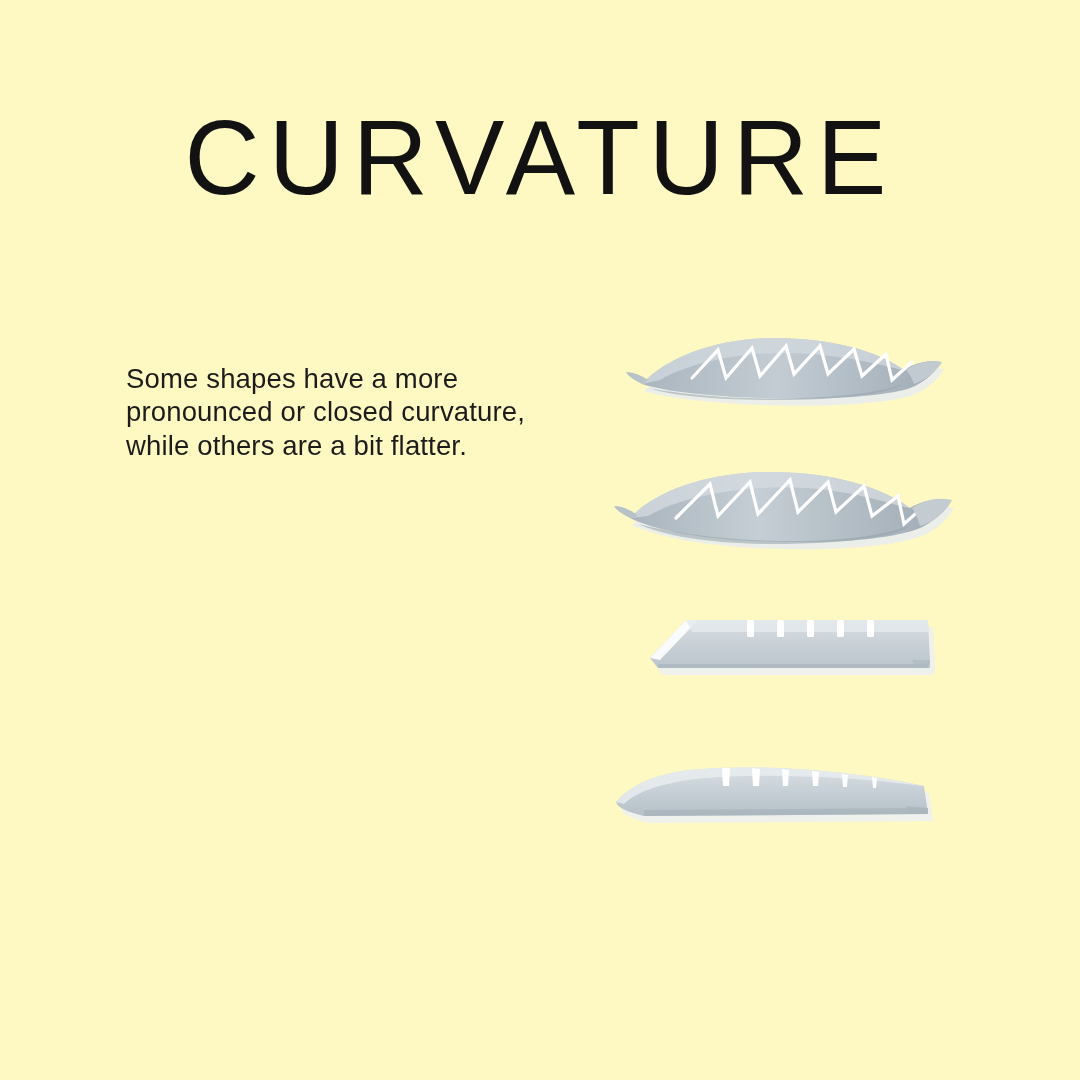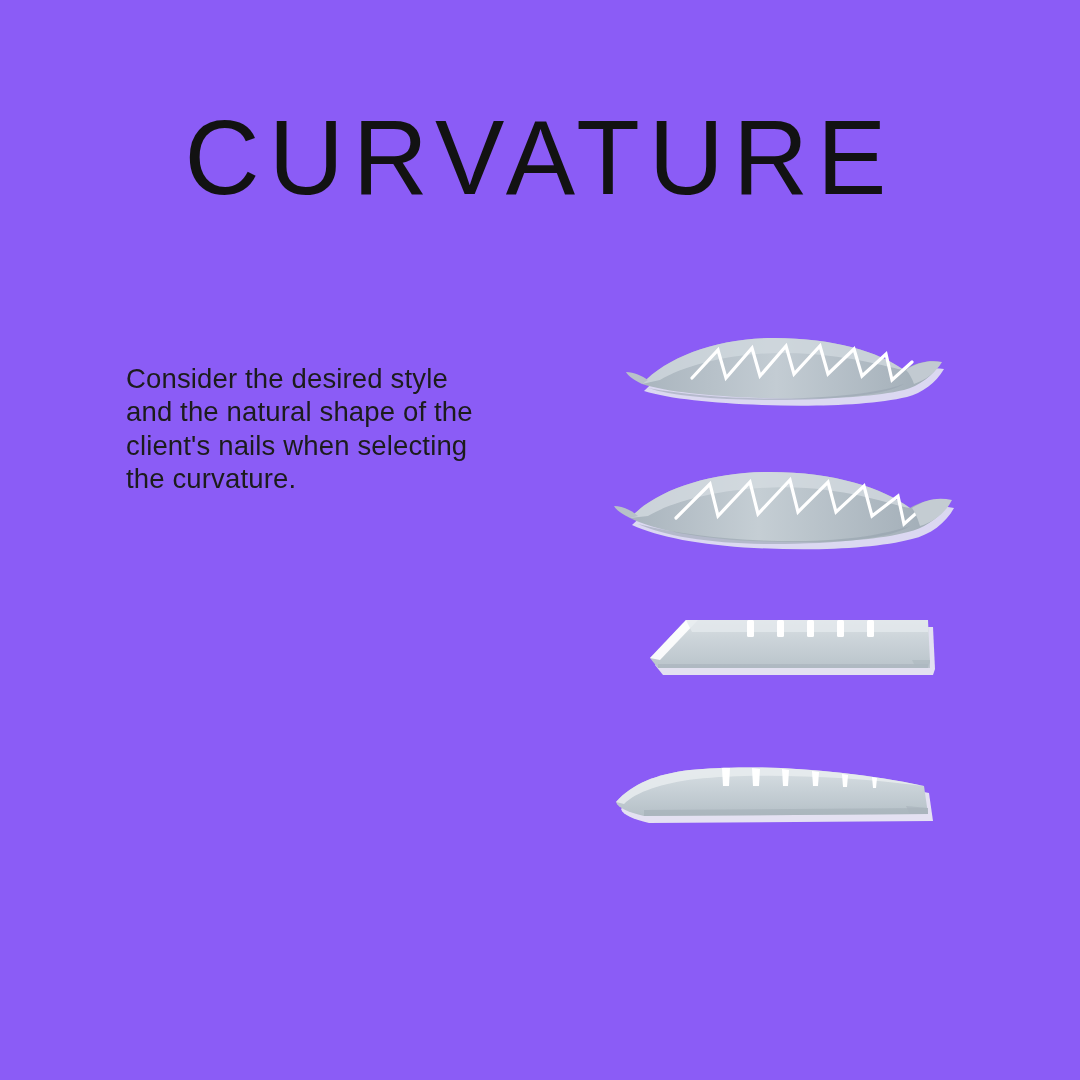--- a/index.html
+++ b/index.html
@@ -11,21 +11,21 @@
     height: 1080px;
     background: #ffffff;
     font-family: "Liberation Sans", sans-serif;
     overflow: hidden;
     position: relative;
   }
 
   #slide {
     position: absolute;
     inset: 0;
-    background: #8b5cf6;
+    background: #fef9c3;
     padding-left: 48px;
   }
 
   
   #title {
     position: absolute;
     left: 0;
     top: 104px;
     width: 1080px;
     text-align: center;
@@ -80,24 +80,23 @@
   #tip-4 { top: 430px; height: 100px; }
 </style>
 </head>
 <body>
 
 <div id="slide">
 
   <div id="title">CURVATURE</div>
 
   <div id="copy">
-    <p class="para">Consider the desired style
-and the natural shape of the
-client's nails when selecting
-the curvature.</p>
+    <p class="para">Some shapes have a more
+pronounced or closed curvature,
+while others are a bit flatter.</p>
   </div>
 
   <div id="tips">
 
     <div class="tip" id="tip-1">
       <svg viewBox="0 0 400 110" xmlns="http://www.w3.org/2000/svg">
         <defs>
           <linearGradient id="g1" x1="0" y1="0" x2="0" y2="1">
             <stop offset="0%" stop-color="#cdd5db"></stop>
             <stop offset="28%" stop-color="#b4bec6"></stop>

